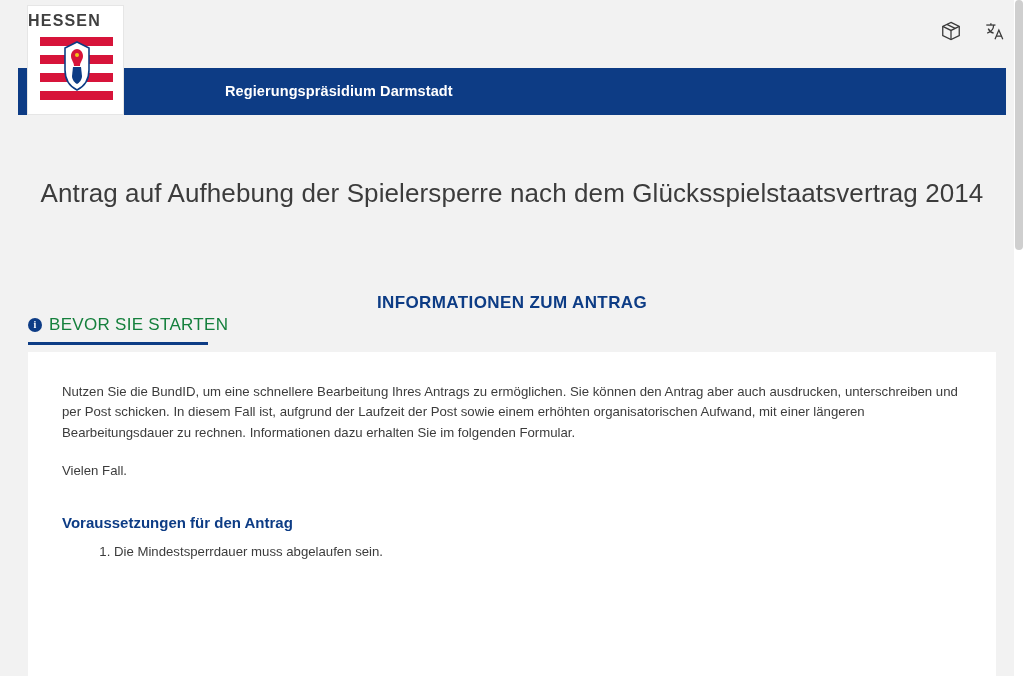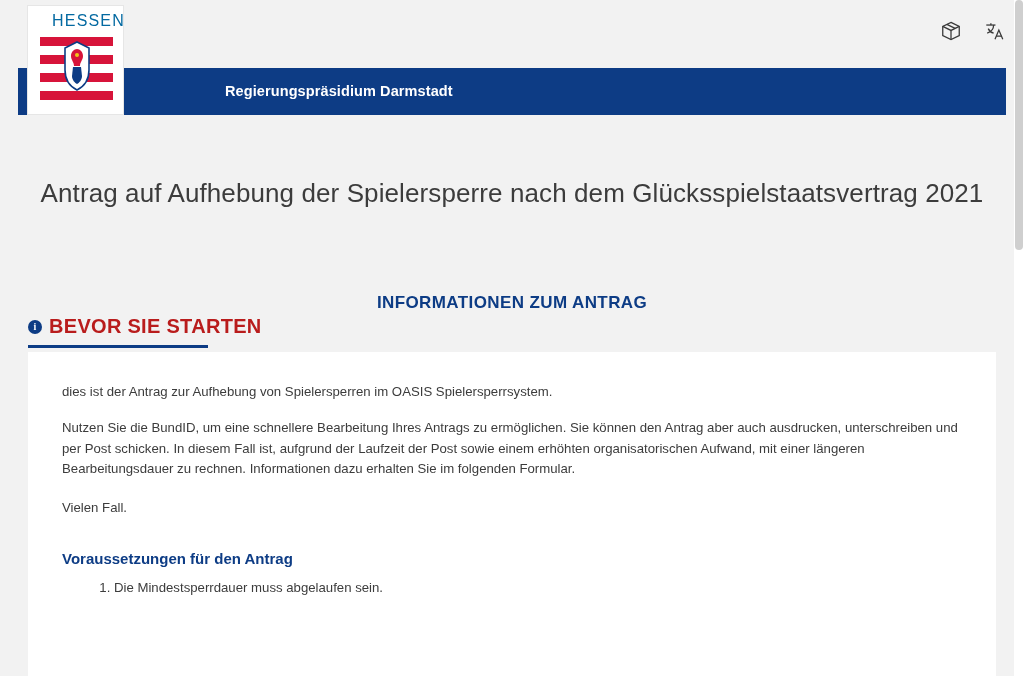--- a/index.html
+++ b/index.html
@@ -51,24 +51,24 @@
     background: #ffffff;
     border: 1px solid #e6e6e6;
     z-index: 5;
     box-shadow: 0 0 0 0 rgba(0,0,0,0);
   }
   .logo-word {
     position: absolute;
     top: 6px;
     left: 0;
     width: 97px;
-    text-align: right;
-    color: #0369a1;
+    text-align: left;
+    color: #404040;
     font-size: 16px;
-    font-weight: 400;
+    font-weight: 700;
     letter-spacing: 1.2px;
   }
   .logo-shield {
     position: absolute;
     left: 11px;
     top: 30px;
     width: 75px;
     height: 72px;
   }
   .stripes {
@@ -150,23 +150,23 @@
     background: #0d3c85;
     color: #fff;
     font-size: 10px;
     font-weight: 700;
     line-height: 14px;
     text-align: center;
     font-family: "Liberation Serif", serif;
     flex: 0 0 auto;
   }
   .section-head-label {
-    color: #b91c1c;
-    font-size: 20px;
-    font-weight: 700;
+    color: #15803d;
+    font-size: 17px;
+    font-weight: 400;
     letter-spacing: 0.3px;
     white-space: nowrap;
   }
 
   
   .card {
     position: absolute;
     left: 28px;
     top: 352px;
     width: 968px;
@@ -264,31 +264,30 @@
           <path d="M7.5 3.5v2"></path>
           <path d="M10.5 5.5c0 4-3 7.5-7 8.8"></path>
           <path d="M4.6 9.4c1.2 2.6 3.4 4.3 5.9 5"></path>
           <path d="M12 21l4.2-10 4.3 10"></path>
           <path d="M13.5 17.6h5.5"></path>
         </svg>
       </span>
     </div>
   </div>
 
-  <div class="main-title">Antrag auf Aufhebung der Spielersperre nach dem Glücksspielstaatsvertrag 2021</div>
+  <div class="main-title">Antrag auf Aufhebung der Spielersperre nach dem Glücksspielstaatsvertrag 2014</div>
   <div class="sub-title">INFORMATIONEN ZUM ANTRAG</div>
 
   <div class="section-head">
     <span class="info-icon">i</span>
     <span class="section-head-label">BEVOR SIE STARTEN</span>
   </div>
 
   <div class="card">
     <div class="card-inner">
-      <p class="tight">dies ist der Antrag zur Aufhebung von Spielersperren im OASIS Spielersperrsystem.</p>
       <p>Nutzen Sie die BundID, um eine schnellere Bearbeitung Ihres Antrags zu ermöglichen. Sie können den Antrag aber auch ausdrucken, unterschreiben und per Post schicken. In diesem Fall ist, aufgrund der Laufzeit der Post sowie einem erhöhten organisatorischen Aufwand, mit einer längeren Bearbeitungsdauer zu rechnen. Informationen dazu erhalten Sie im folgenden Formular.</p>
       <p class="tight">Vielen Fall.</p>
       <h3 class="second">Voraussetzungen für den Antrag</h3>
       <ol>
         <li>Die Mindestsperrdauer muss abgelaufen sein.</li>
 
       </ol>
     </div>
   </div>
 

